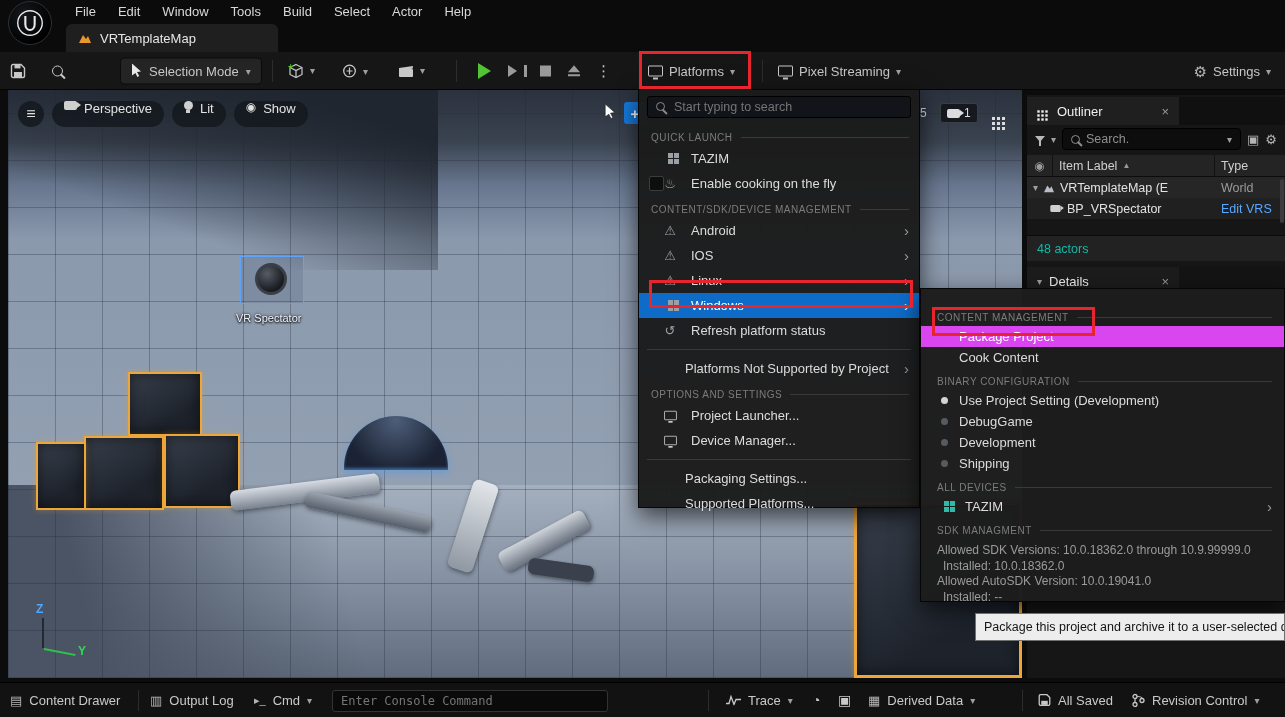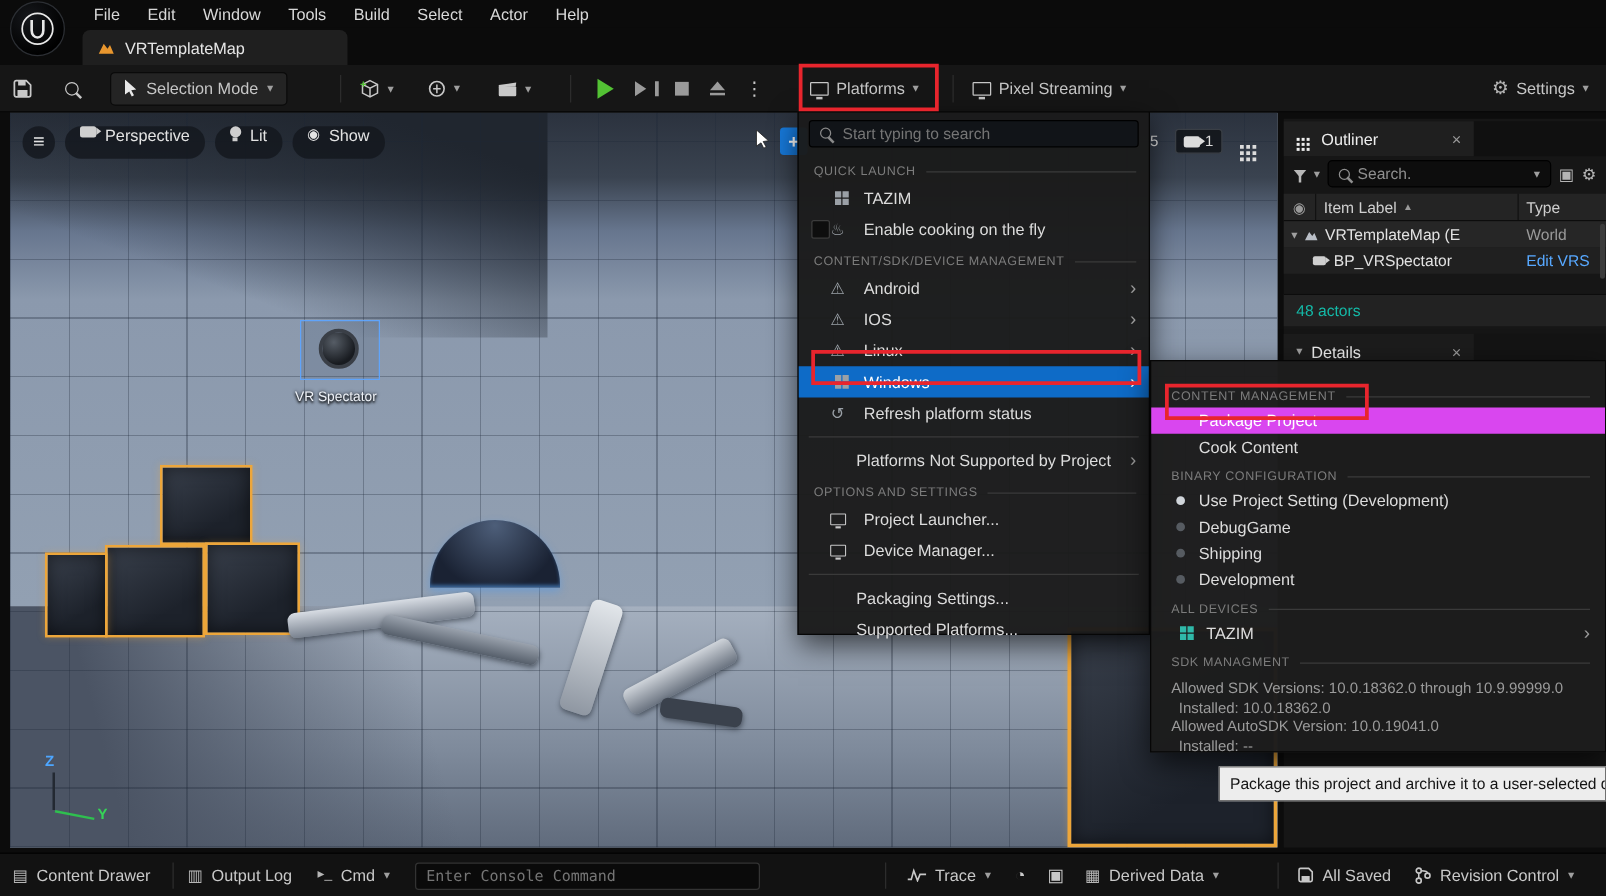--- a/index.html
+++ b/index.html
@@ -163,21 +163,21 @@
   <div class="tb" style="left:10px">
     <svg width="16" height="16" viewBox="0 0 16 16">
         <path d="M1.5 3C1.5 2.2 2.2 1.5 3 1.5H11l3.5 3.5v8c0 .8-.7 1.5-1.5 1.5H3c-.8 0-1.5-.7-1.5-1.5z" fill="none" stroke="#c8c8c8" stroke-width="1.4"></path>
         <rect x="4" y="9" width="8" height="5" fill="#c8c8c8"></rect>
         <rect x="4.5" y="1.8" width="6" height="3.6" fill="#c8c8c8"></rect>
       </svg>
   </div>
   <div class="tb" style="left:52px">
     <span class="mag" style="width:11px;height:11px;color:#c8c8c8"></span>
   </div>
-  <div class="tb pill" style="left:88px">
+  <div class="tb pill" style="left:120px">
     <svg width="11" height="14" viewBox="0 0 11 14">
         <path d="M1 0l9 8-4 .6 2.2 4-1.8 1-2-4L1 12z" fill="#e8e8e8"></path>
       </svg>
     <span>Selection Mode</span>
     <span class="caret">▾</span>
   </div>
   <div class="tbsep" style="left:272px"></div>
   <div class="tb" style="left:288px">
     <svg width="16" height="16" viewBox="0 0 16 16">
         <path d="M8 1.5l6 3v7l-6 3-6-3v-7z" fill="none" stroke="#c8c8c8" stroke-width="1.2"></path>
@@ -446,25 +446,25 @@
   <div class="sm-item">
     <span class="blt on"></span>
     <span>Use Project Setting (Development)</span>
   </div>
   <div class="sm-item">
     <span class="blt"></span>
     <span>DebugGame</span>
   </div>
   <div class="sm-item">
     <span class="blt"></span>
-    <span>Shipping</span>
+    <span>Development</span>
   </div>
   <div class="sm-item">
     <span class="blt"></span>
-    <span>Development</span>
+    <span>Shipping</span>
   </div>
   <div class="sm-sec">ALL DEVICES</div>
   <div class="sm-item">
     <span class="ico teal">
         <span class="winlogo"></span>
       </span>
     <span>TAZIM</span>
     <span class="chev">›</span>
   </div>
   <div class="sm-sec">SDK MANAGMENT</div>

